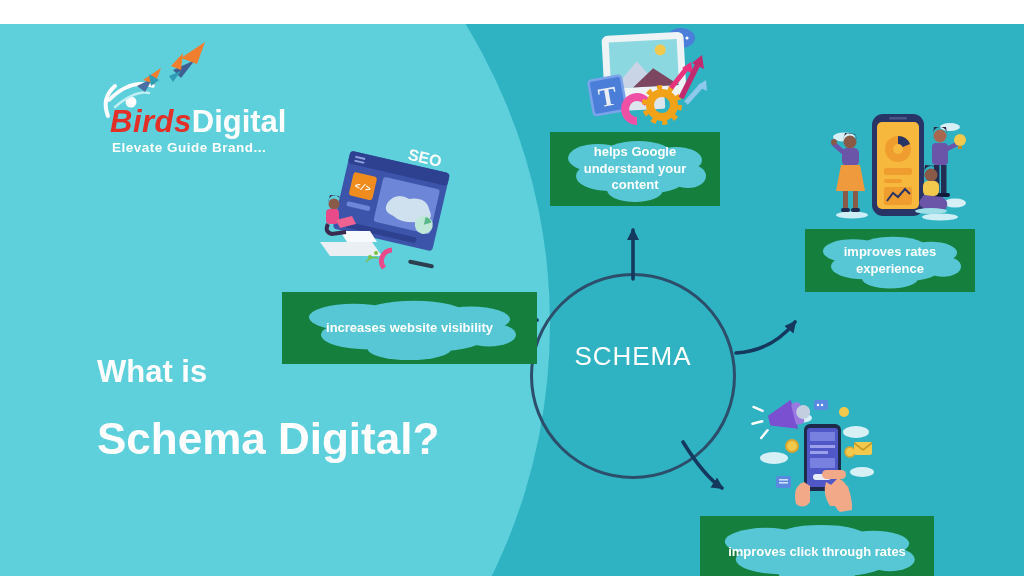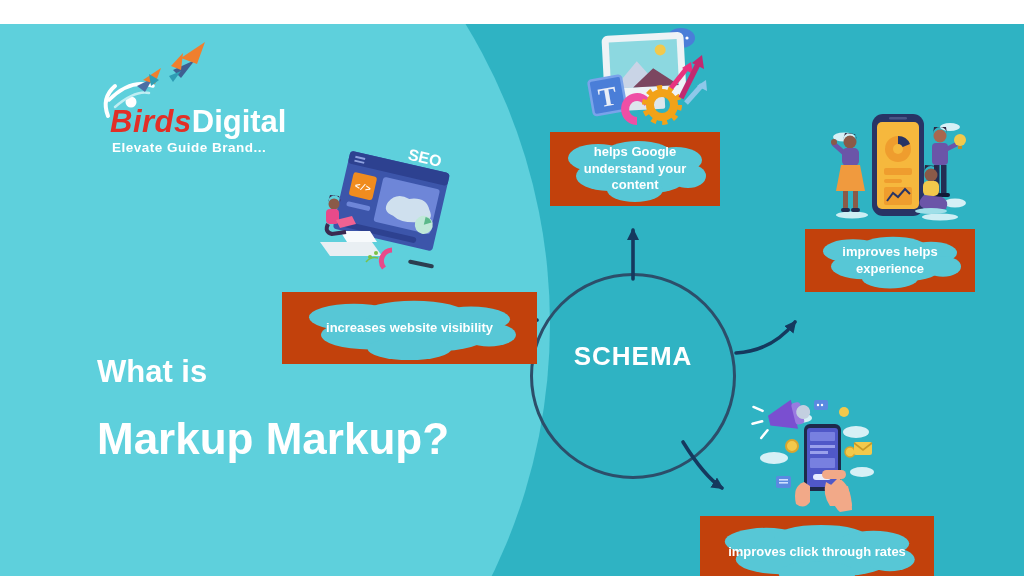--- a/index.html
+++ b/index.html
@@ -27,24 +27,24 @@
   .title-block { position:absolute; left:97px; top:330px; color:#fff; }
   .title-line1 { font-size:31px; font-weight:bold; margin:0; }
   .title-line2 { font-size:44px; font-weight:bold; margin:24px 0 0 0; }
   .title-sub   { font-size:28px; font-weight:normal; margin:14px 0 0 0; color:rgba(255,255,255,0.92); }
   
   .schema-circle {
     position:absolute; left:530px; top:249px; width:206px; height:206px;
     border:3px solid #2c4e6a; border-radius:50%; box-sizing:border-box;
     display:flex; align-items:center; justify-content:center;
   }
-  .schema-label { color:#fff; font-size:26px; font-weight:bold; letter-spacing:1px;
+  .schema-label { color:#fff; font-size:26px; font-weight:normal; letter-spacing:1px;
                   transform:translateY(-20px); }
   
-  .callout { position:absolute; background:#c2410c; }
+  .callout { position:absolute; background:#15803d; }
   .callout .blob { position:absolute; left:0; top:0; width:100%; height:100%; }
   .callout .label {
     position:absolute; inset:0; display:flex; align-items:center; justify-content:center;
     text-align:center; color:#ffffff; font-weight:bold; font-size:13px; line-height:1.3;
     padding:4px 18px; box-sizing:border-box;
   }
   .callout-top    { left:550px; top:108px; width:170px; height:74px; }
   .callout-right  { left:805px; top:205px; width:170px; height:63px; }
   .callout-left   { left:282px; top:268px; width:209px; height:72px;padding-left:46px; }
   .callout-bottom { left:700px; top:492px; width:188px; height:73px;padding-left:46px; }
@@ -76,21 +76,21 @@
       <polygon points="96,18 120,2 112,24" fill="#ef7f2e"></polygon>
       <polygon points="86,26 98,13 96,30" fill="#ef7f2e"></polygon>
       <polygon points="84,36 96,31 88,42" fill="#2e9db5"></polygon>
     </svg>
     <div class="logo-text"><span class="first">Birds</span><span class="second">Digital</span></div>
     <div class="logo-tagline">Elevate Guide Brand...</div>
   </div>
 
   <div class="title-block">
     <p class="title-line1">What is</p>
-    <p class="title-line2">Markup Markup?</p>
+    <p class="title-line2">Schema Digital?</p>
   </div>
 
   <div class="schema-circle">
     <span class="schema-label">SCHEMA</span>
   </div>
 
   <svg class="arrows-svg" width="1024" height="576" viewBox="0 0 1024 576">
     <defs>
       <marker id="ah" markerUnits="userSpaceOnUse" markerWidth="16" markerHeight="16" refX="10" refY="6" orient="auto">
         <path d="M0,0 L12,6 L0,12 z" fill="#15395e"></path>
@@ -124,21 +124,21 @@
       <g fill="#57c7d6">
         <ellipse cx="48" cy="26" rx="30" ry="14"></ellipse>
           <ellipse cx="88" cy="22" rx="34" ry="13"></ellipse>
         <ellipse cx="126" cy="28" rx="26" ry="13"></ellipse>
           <ellipse cx="58" cy="44" rx="32" ry="15"></ellipse>
         <ellipse cx="102" cy="46" rx="34" ry="15"></ellipse>
           <ellipse cx="138" cy="44" rx="18" ry="12"></ellipse>
         <ellipse cx="85" cy="58" rx="28" ry="12"></ellipse>
       </g>
     </svg>
-    <div class="label">improves helps experience</div>
+    <div class="label">improves rates experience</div>
   </div>
 
   <div class="callout callout-left">
     <svg class="blob" viewBox="0 0 170 74" preserveAspectRatio="none">
       <g fill="#57c7d6">
         <ellipse cx="48" cy="26" rx="30" ry="14"></ellipse>
           <ellipse cx="88" cy="22" rx="34" ry="13"></ellipse>
         <ellipse cx="126" cy="28" rx="26" ry="13"></ellipse>
           <ellipse cx="58" cy="44" rx="32" ry="15"></ellipse>
         <ellipse cx="102" cy="46" rx="34" ry="15"></ellipse>

